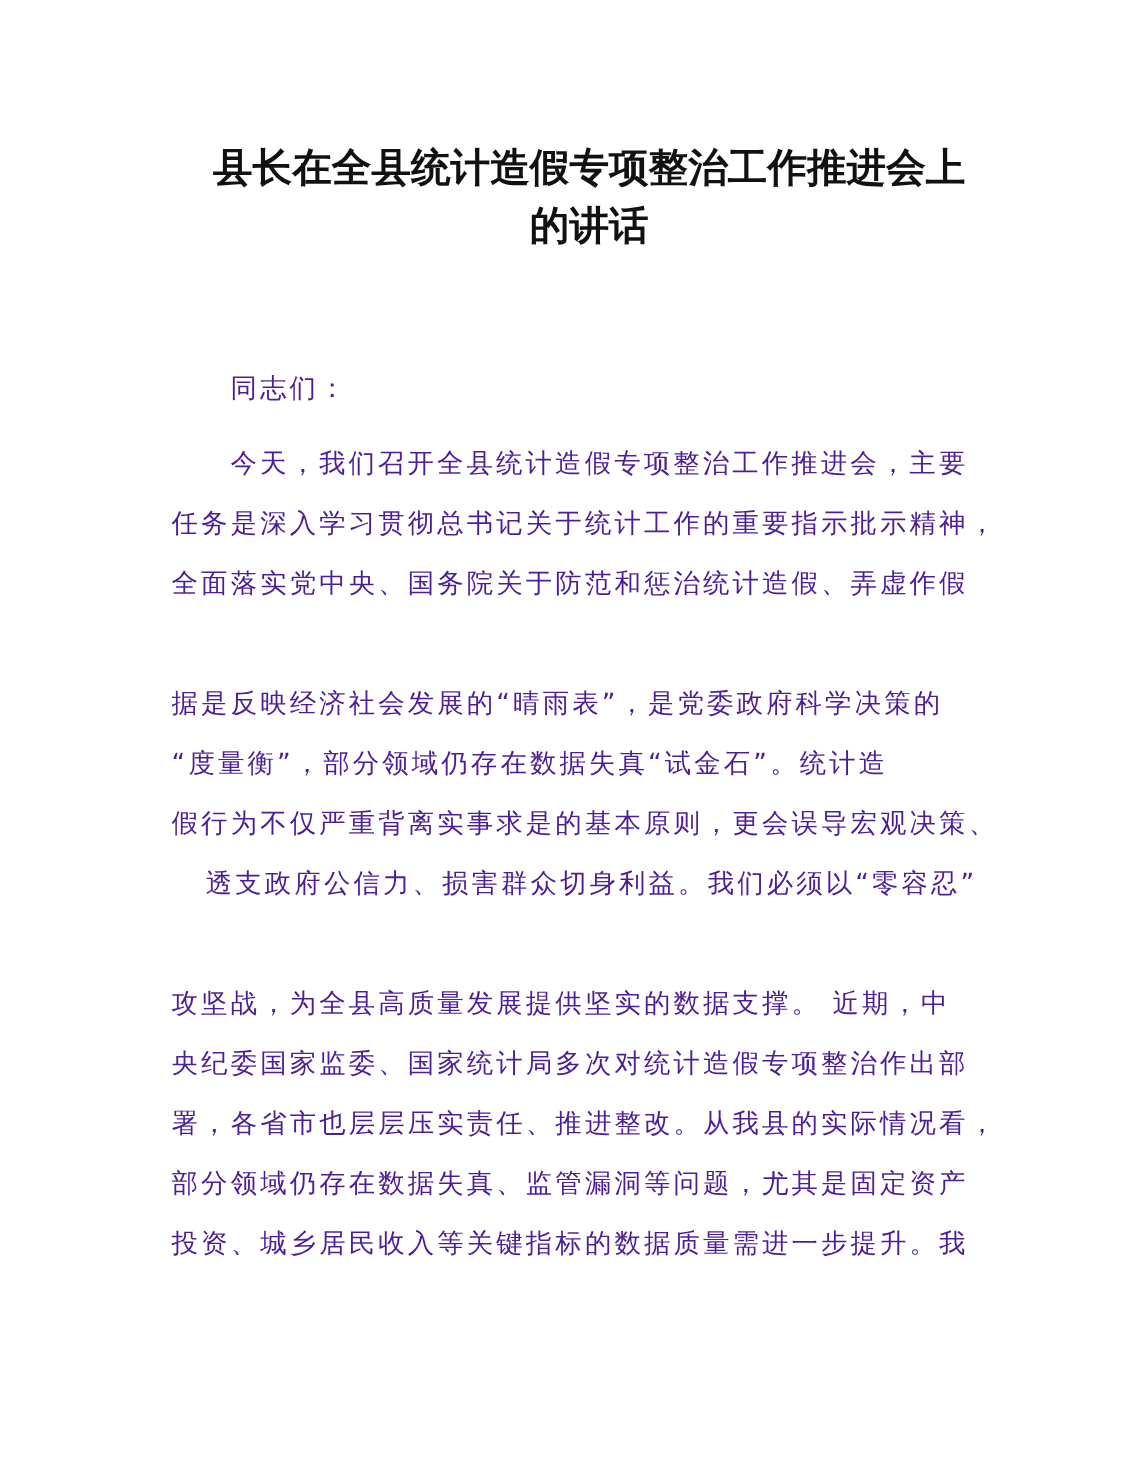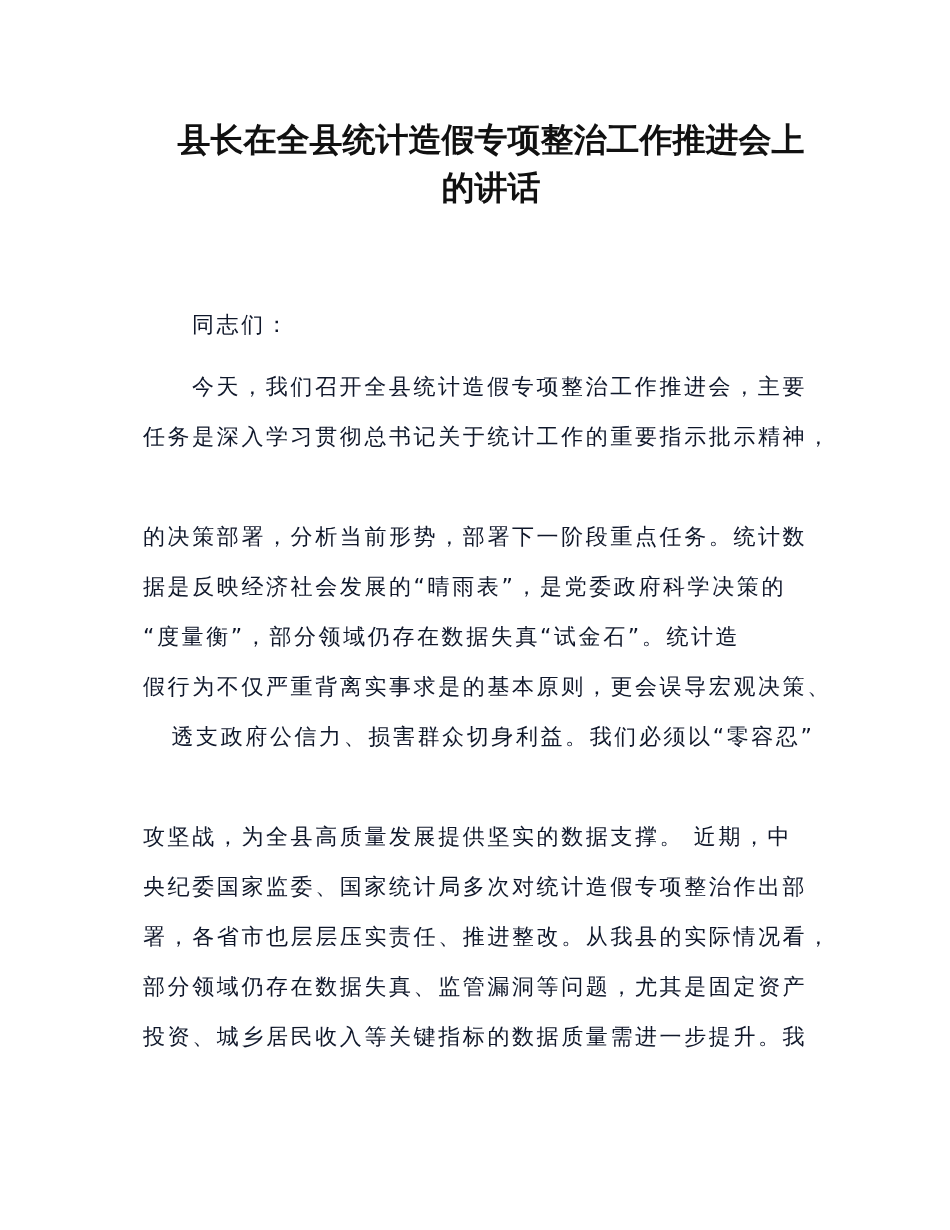--- a/index.html
+++ b/index.html
@@ -37,38 +37,38 @@
     }
     .title.l1 { top: 120px; }
     .title.l2 { top: 168px; }
     .line {
       position: absolute;
       left: 143px;
       width: 700px;
       font-family: "DejaVu Sans", "Liberation Sans", sans-serif;
       font-size: 22px;
       line-height: 30px;
-      color: #0f172a;
+      color: #4c1d95;
       white-space: nowrap;
       letter-spacing: 2.6px;
     }
     .line.indent { left: 192px; }
   </style>
 </head>
 <body>
 
 <div class="page">
   <div class="title l1">县长在全县统计造假专项整治工作推进会上</div>
   <div class="title l2">的讲话</div>
 
   <div class="line indent" style="top:310px;">同志们：</div>
 
   <div class="line indent" style="top:372px;">今天，我们召开全县统计造假专项整治工作推进会，主要</div>
   <div class="line" style="top:422px;">任务是深入学习贯彻总书记关于统计工作的重要指示批示精神，</div>
-  <div class="line" style="top:522px;">的决策部署，分析当前形势，部署下一阶段重点任务。统计数</div>
+  <div class="line" style="top:472px;">全面落实党中央、国务院关于防范和惩治统计造假、弄虚作假</div>
   <div class="line" style="top:572px;">据是反映经济社会发展的“晴雨表”，是党委政府科学决策的</div>
   <div class="line" style="top:622px;">“度量衡”，部分领域仍存在数据失真“试金石”。统计造</div>
   <div class="line" style="top:672px;">假行为不仅严重背离实事求是的基本原则，更会误导宏观决策、</div>
   <div class="line" style="top:722px;text-align:center;">透支政府公信力、损害群众切身利益。我们必须以“零容忍”</div>
   <div class="line" style="top:822px;">攻坚战，为全县高质量发展提供坚实的数据支撑。 近期，中</div>
   <div class="line" style="top:872px;">央纪委国家监委、国家统计局多次对统计造假专项整治作出部</div>
   <div class="line" style="top:922px;">署，各省市也层层压实责任、推进整改。从我县的实际情况看，</div>
   <div class="line" style="top:972px;">部分领域仍存在数据失真、监管漏洞等问题，尤其是固定资产</div>
   <div class="line" style="top:1022px;">投资、城乡居民收入等关键指标的数据质量需进一步提升。我</div>
 </div>

